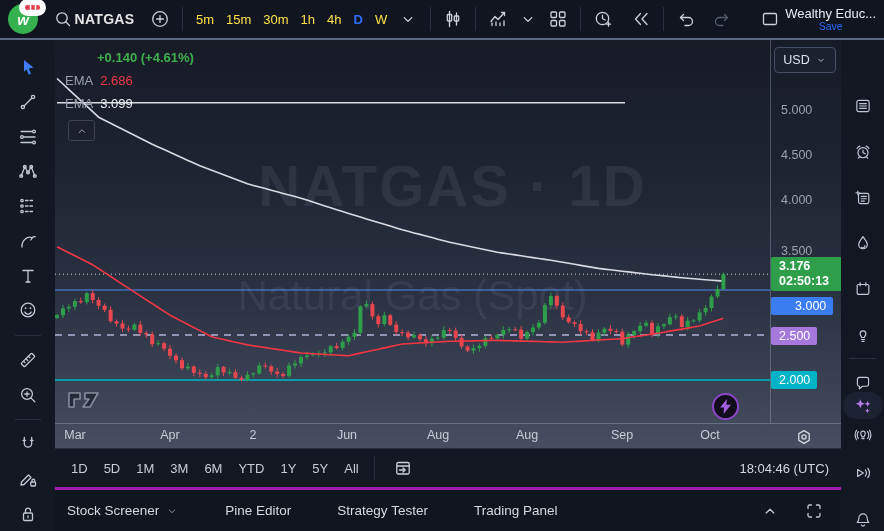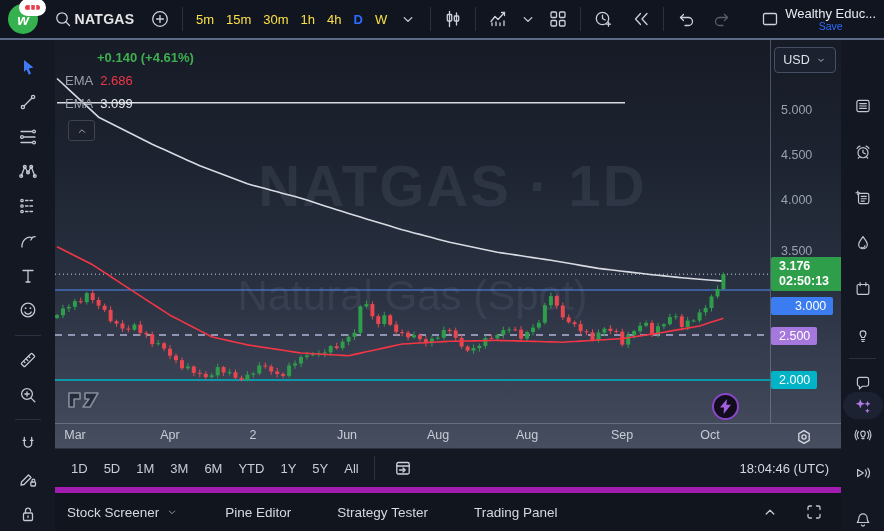--- a/index.html
+++ b/index.html
@@ -80,21 +80,21 @@
   .t-lbl{position:absolute;top:4px;transform:translateX(-50%);color:#c8ccd5;font-size:12.5px;}
   #axis-gear{position:absolute;left:736px;top:2px;color:#d5d9e0;width:26px;height:21px;display:flex;align-items:center;justify-content:center;cursor:pointer;}
   
   #range-row{position:absolute;left:55px;top:448px;width:786px;height:39px;background:#141822;
       border-top:1px solid #2a3040;display:flex;align-items:center;padding:0 8px;box-sizing:border-box;z-index:3;}
   .rng{padding:0 8px;height:26px;display:flex;align-items:center;color:#c7ccd5;font-size:13px;cursor:pointer;border-radius:4px;}
   #goto-btn{margin-left:6px;}
   #clock{margin-left:auto;color:#d2d6de;font-size:13px;padding-right:4px;cursor:pointer;}
   
   #status-bar{position:absolute;left:55px;top:487px;width:786px;height:44px;background:#11151d;
-      border-top:6px solid #a21caf;display:flex;align-items:center;padding:0 12px;box-sizing:border-box;z-index:3;}
+      border-top:3px solid #a21caf;display:flex;align-items:center;padding:0 12px;box-sizing:border-box;z-index:3;}
   .sb-item{display:flex;align-items:center;gap:6px;color:#d6d9df;font-size:13.5px;margin-right:46px;cursor:pointer;}
   .sb-item svg.icn{width:14px;height:14px;color:#9aa0ab;}
   #sb-right{margin-left:auto;display:flex;align-items:center;gap:14px;}
   #sb-right .tb-btn{color:#c3c9d4;}
 </style>
 </head>
 <body>
 
 <div id="app">
 

